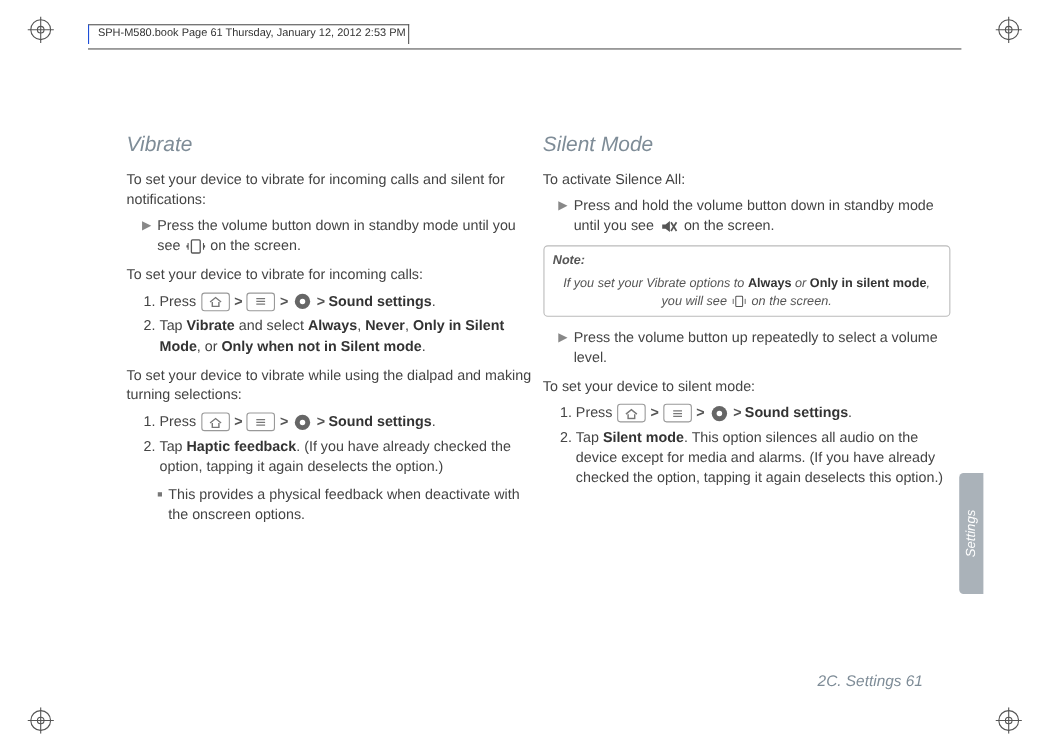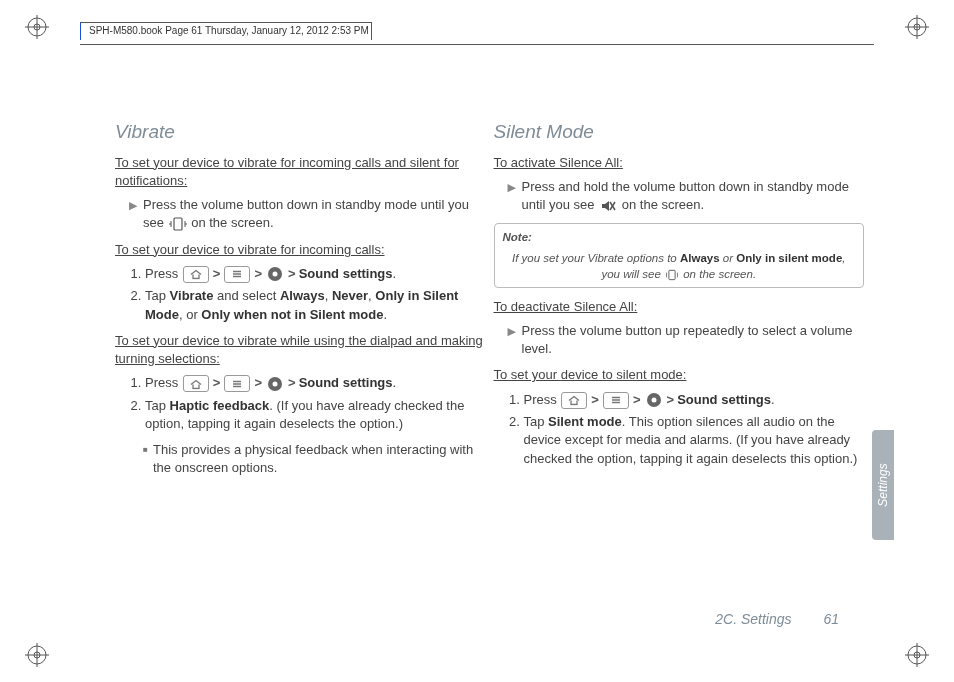--- a/index.html
+++ b/index.html
@@ -46,21 +46,21 @@
     line-height: 1.4;
     color: #444;
   }
   h2 {
     font-style: italic;
     font-weight: normal;
     color: #7e8c97;
     font-size: 19px;
     margin-bottom: 8px;
   }
-  .para { margin-bottom: 8px; text-decoration: underline; }
+  .para { margin-bottom: 8px; }
   .lead { margin-bottom: 6px; }
   .bullet-item {
     display: flex;
     margin: 4px 0 8px 14px;
   }
   .bullet-item .tri {
     flex: 0 0 14px;
     color: #888;
     font-size: 11px;
     padding-top: 2px;
@@ -133,21 +133,21 @@
     white-space: nowrap;
   }
   .footer {
     position: absolute;
     bottom: 55px;
     right: 115px;
     font-style: italic;
     color: #7e8c97;
     font-size: 14px;
   }
-  .footer .pn { margin-left: 28px; }
+  .footer .pn { }
 </style>
 </head>
 <body>
 
 <div class="corner tl"><svg viewBox="0 0 24 24">
       <circle cx="12" cy="12" r="9" fill="none" stroke="#555" stroke-width="1"></circle>
       <circle cx="12" cy="12" r="3" fill="none" stroke="#555" stroke-width="1"></circle>
       <line x1="0" y1="12" x2="24" y2="12" stroke="#555"></line>
       <line x1="12" y1="0" x2="12" y2="24" stroke="#555"></line>
     </svg></div>
@@ -223,21 +223,21 @@
               <circle cx="9" cy="9" r="7" fill="#666"></circle>
               <circle cx="9" cy="9" r="2.5" fill="#fff"></circle>
             </svg></span><span class="gt">&gt;</span><span class="bold">Sound settings</span>.
       </li>
       <li>
         <span>Tap </span><span class="bold">Haptic feedback</span><span>. (If you have already checked the option, tapping it again deselects the option.)</span>
       </li>
     </ol>
     <div class="sub-bullet">
       <div class="sq">■</div>
-      <div>This provides a physical feedback when interacting with the onscreen options.</div>
+      <div>This provides a physical feedback when deactivate with the onscreen options.</div>
     </div>
   </div>
 
   <div class="col">
     <h2>Silent Mode</h2>
 
     <div class="para lead">To activate Silence All:</div>
     <div class="bullet-item">
       <div class="tri">▶</div>
       <div class="bt">
@@ -252,21 +252,20 @@
     <div class="note-box">
       <div class="nl">Note:</div>
       <div class="nt">
         <span>If you set your Vibrate options to </span><span class="bold" style="font-style:normal">Always</span><span> or </span><span class="bold" style="font-style:normal">Only in silent mode</span><span>, you will see </span><span class="icon-inline" style="width:14px;height:14px"><svg viewBox="0 0 18 18">
               <rect x="5" y="3" width="8" height="12" rx="1" fill="none" stroke="#555" stroke-width="1.2"></rect>
               <path d="M2 6 L2 12 M16 6 L16 12" stroke="#555" stroke-width="1"></path>
             </svg></span><span> on the screen.</span>
       </div>
     </div>
 
-    <div class="para lead">To deactivate Silence All:</div>
     <div class="bullet-item">
       <div class="tri">▶</div>
       <div class="bt">Press the volume button up repeatedly to select a volume level.</div>
     </div>
 
     <div class="para lead">To set your device to silent mode:</div>
     <ol>
       <li>
         <span>Press </span>
         <span class="icon-box"><svg width="14" height="11" viewBox="0 0 14 11">

